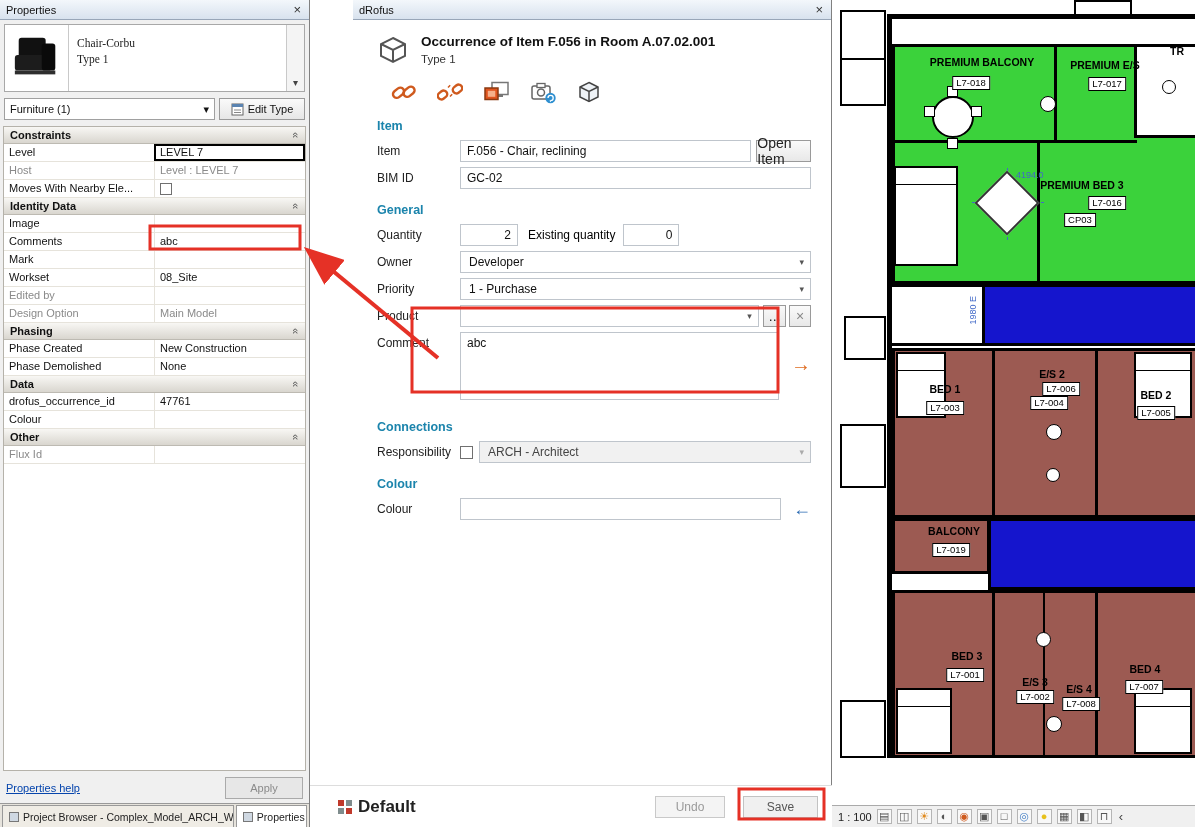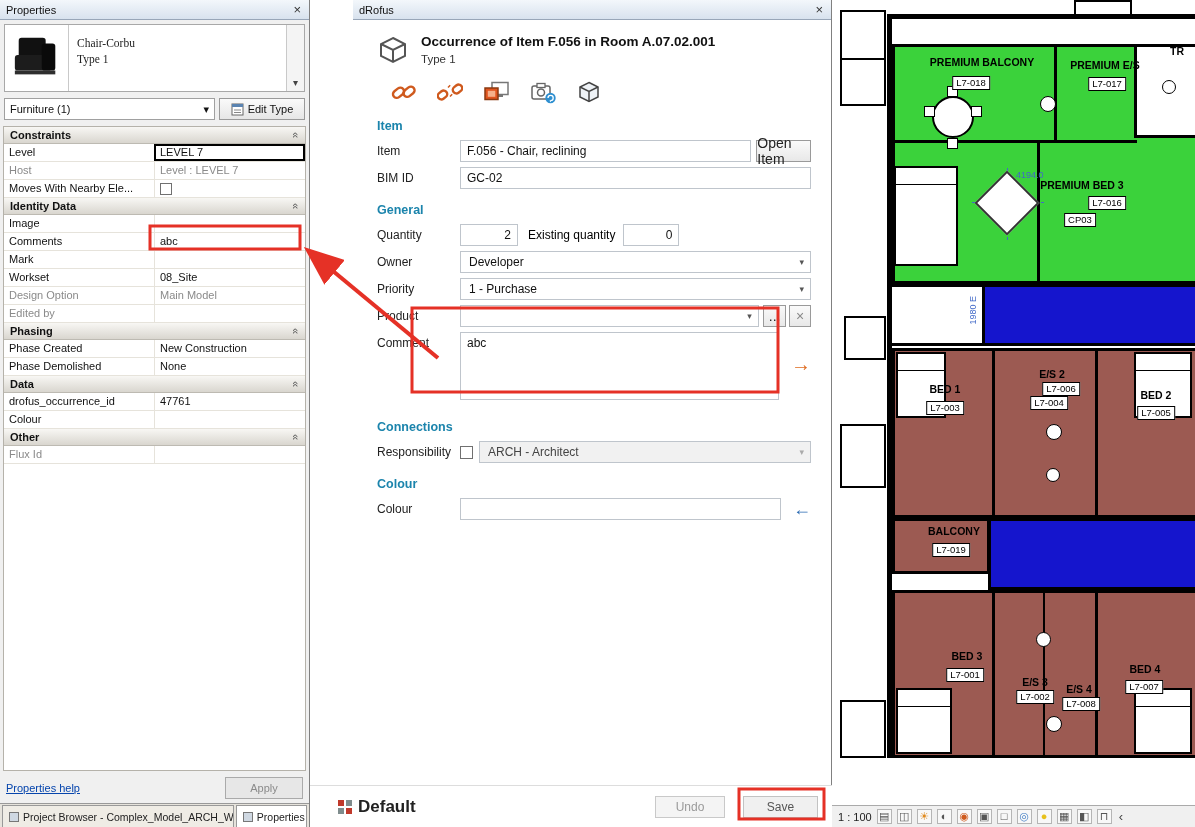--- a/index.html
+++ b/index.html
@@ -192,26 +192,26 @@
       </div>
       <div class="pg-row">
         <div class="pg-label">Mark</div>
         <div class="pg-value"></div>
       </div>
       <div class="pg-row">
         <div class="pg-label">Workset</div>
         <div class="pg-value">08_Site</div>
       </div>
       <div class="pg-row">
+        <div class="pg-label pg-gray">Edited by</div>
+        <div class="pg-value pg-gray"></div>
+      </div>
+      <div class="pg-row">
         <div class="pg-label pg-gray">Design Option</div>
         <div class="pg-value pg-gray">Main Model</div>
-      </div>
-      <div class="pg-row">
-        <div class="pg-label pg-gray">Edited by</div>
-        <div class="pg-value pg-gray"></div>
       </div>
 
       <div class="pg-section">
         <span>Phasing</span>
         <span class="collapse-chevron">«</span>
       </div>
       <div class="pg-row">
         <div class="pg-label">Phase Created</div>
         <div class="pg-value">New Construction</div>
       </div>

